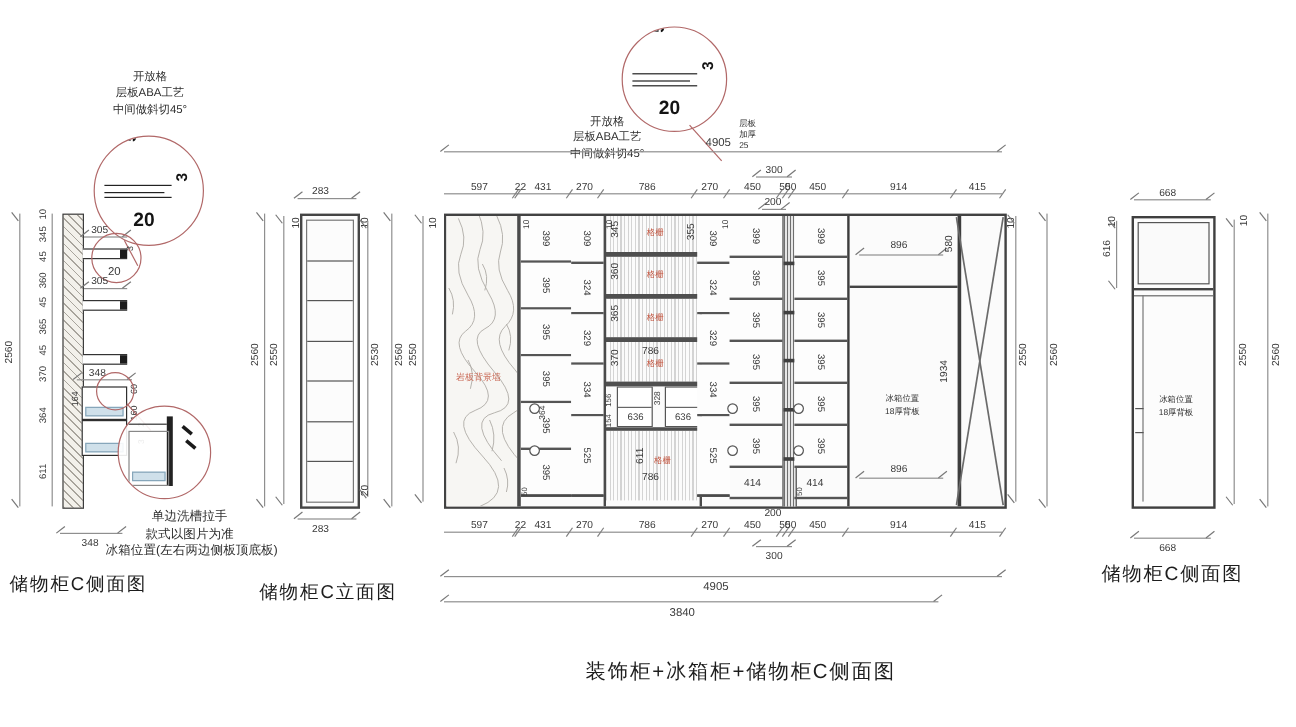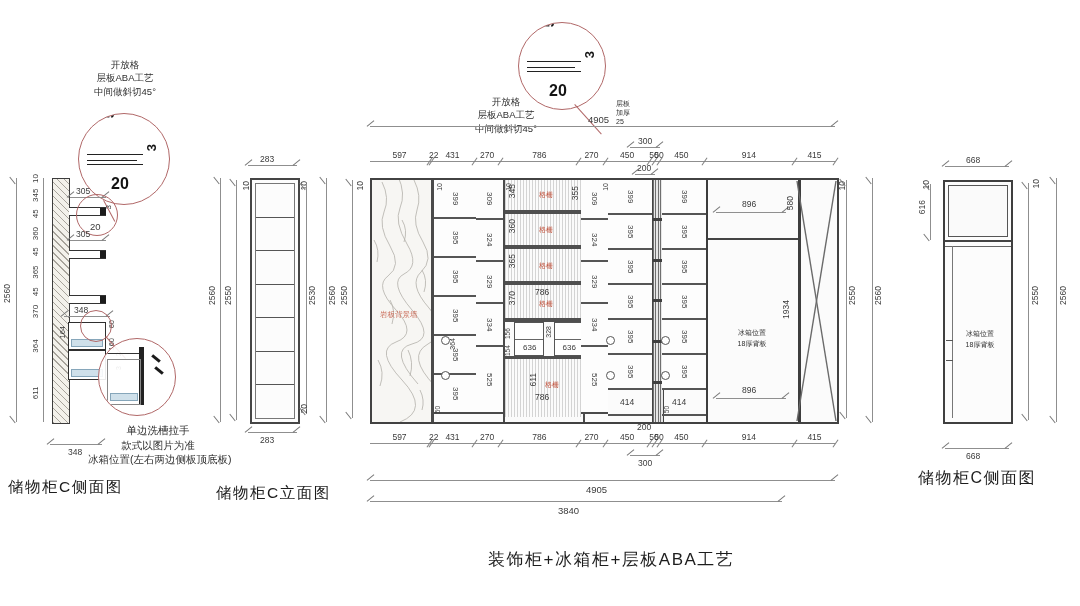--- a/index.html
+++ b/index.html
@@ -393,21 +393,21 @@
       <i style="flex: 415 1 0%;">415</i>
     </div>
   <div class="hl" style="left:630px;top:455px;width:30px"></div>
   <span class="n" style="left:638px;top:459px">300</span>
 
   <div class="hl" style="left:370px;top:480px;width:465px"></div>
   <span class="n" style="left:586px;top:485px;font-size:9.5px">4905</span>
   <div class="hl" style="left:370px;top:501px;width:412px"></div>
   <span class="n" style="left:558px;top:506px;font-size:9.5px">3840</span>
 
-  <div class="ttl" style="left:488px;top:548px;font-size:17px">装饰柜+冰箱柜+层板ABA工艺</div>
+  <div class="ttl" style="left:488px;top:548px;font-size:17px">装饰柜+冰箱柜+储物柜C侧面图</div>
 
   <span class="n" style="left:966px;top:156px">668</span>
   <div class="hl" style="left:945px;top:166px;width:64px"></div>
 
   <span class="n v" style="left:922px;top:180px">10</span>
   <div class="vl" style="left:930px;top:184px;height:56px"></div>
   <span class="n v" style="left:918px;top:200px">616</span>
 
   <div style="position:absolute;left:943px;top:180px;width:66px;height:240px;border:2px solid #3f3f3f;background:#fcfcfc">
     <div style="position:absolute;left:3px;top:3px;right:3px;height:50px;border:1.4px solid #555;background:#fafafa"></div>

